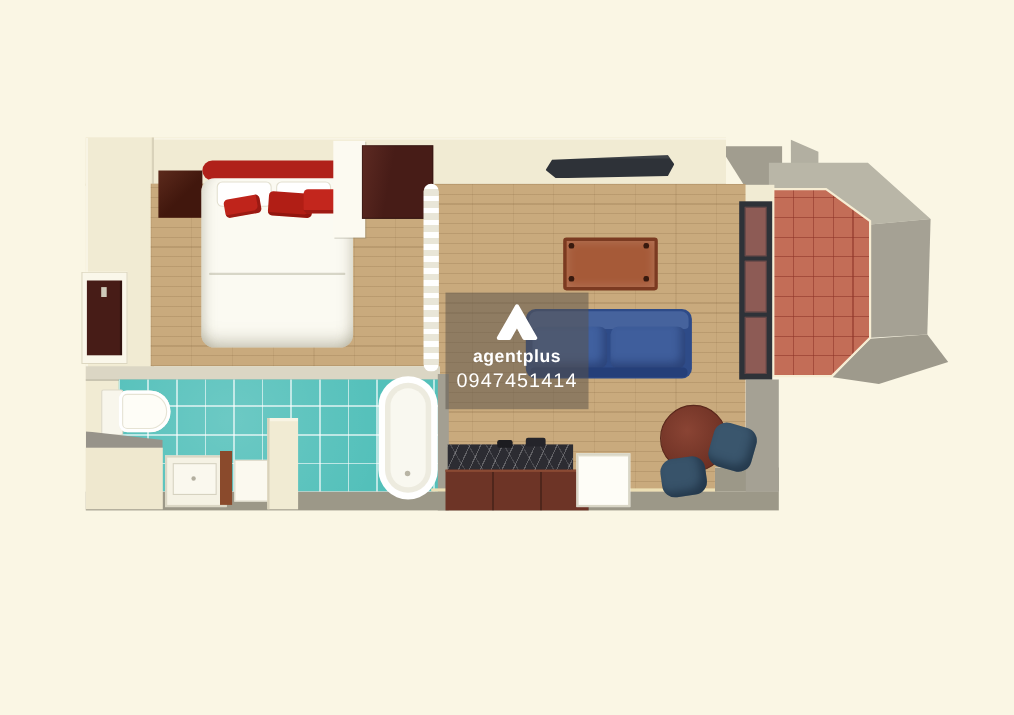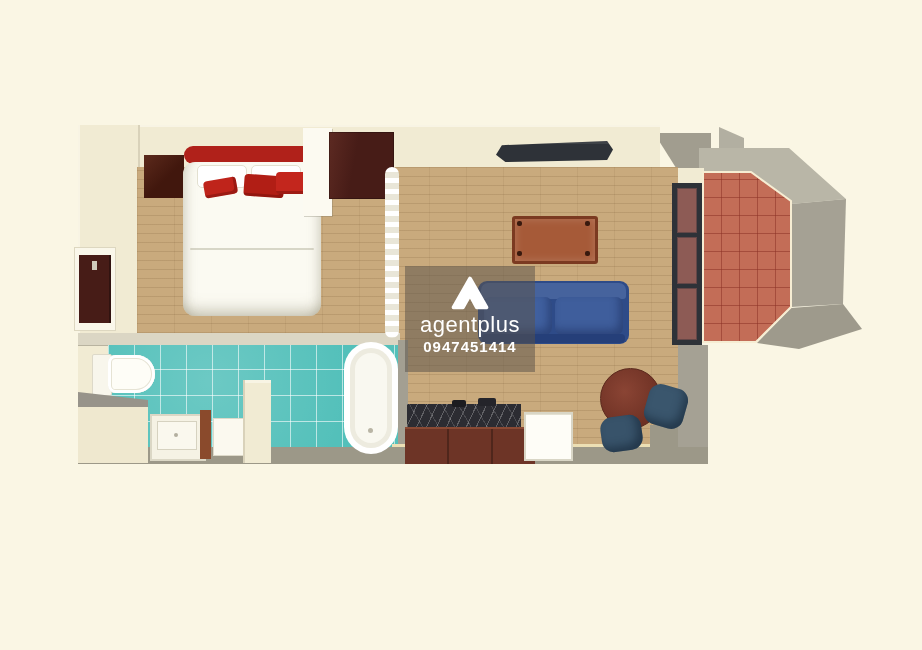--- a/index.html
+++ b/index.html
@@ -112,22 +112,22 @@
     border-left:2px solid #d9d2ba;box-shadow:inset 0 3px 0 #f8f4e4;}
   .tub{left:344px;top:342px;width:54px;height:112px;background:#ffffff;border-radius:27px;}
   .tub-rim{left:350px;top:348px;width:42px;height:100px;background:#edebdf;border-radius:21px;}
   .tub-basin{left:355px;top:353px;width:32px;height:90px;background:#f9f8f0;border-radius:16px;}
   .tub-drain{left:368px;top:428px;width:5px;height:5px;border-radius:50%;background:#b9b5a5;}
 
   
   .wm{left:405px;top:266px;width:130px;height:106px;background:var(--overlay,rgba(90,82,73,.52));
     display:flex;flex-direction:column;align-items:center;color:#fff;}
   .wm-logo{margin-top:7px;}
-  .wm-brand{font-size:22px;line-height:25px;letter-spacing:.5px;margin-top:1px;}
-  .wm-phone{font-size:15px;font-weight:bold;letter-spacing:1px;line-height:19px;}
+  .wm-brand{font-size:16px;line-height:25px;letter-spacing:.5px;margin-top:1px;font-weight:bold;}
+  .wm-phone{font-size:18px;font-weight:normal;letter-spacing:1px;line-height:19px;}
 
   svg.layer{position:absolute;left:0;top:0;}
 </style>
 </head>
 <body>
 
 <div id="canvas">
 
   <svg class="layer" width="922" height="650">
     <polygon points="654,133 711,133 711,171 678,171" fill="#a19d8f"></polygon>

